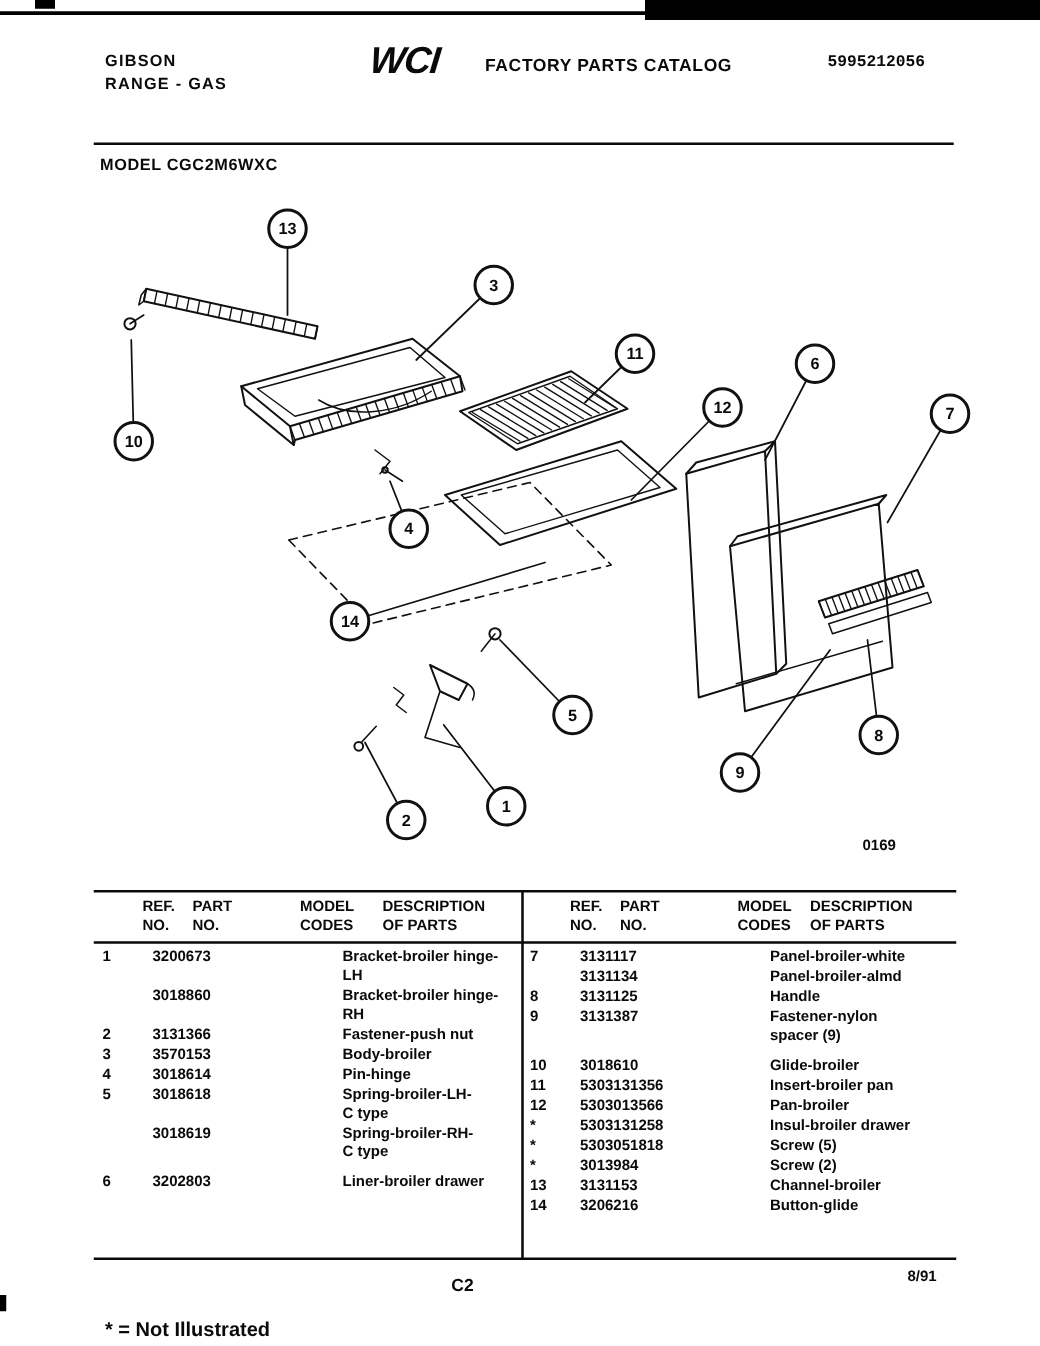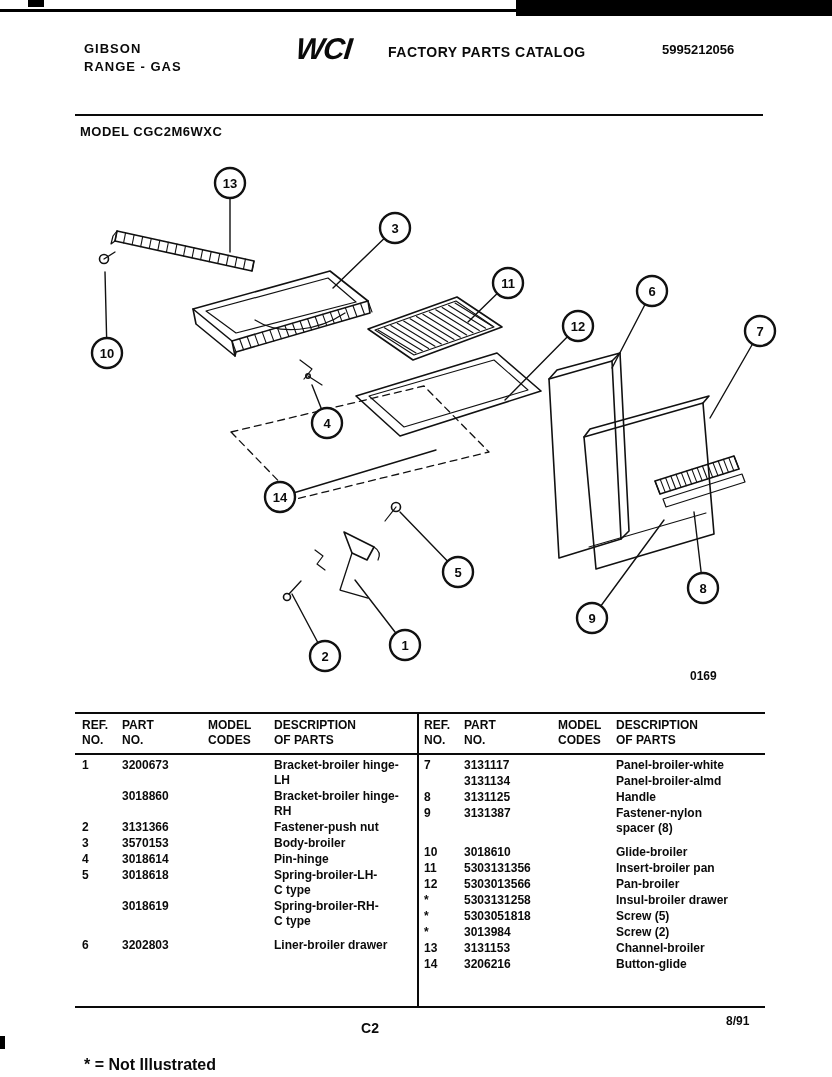--- a/index.html
+++ b/index.html
@@ -7,28 +7,28 @@
     position:relative;width:832px;height:1077px;background:#ffffff;
     font-family:"Liberation Sans",sans-serif;color:#0a0a0a;overflow:hidden;
     margin:0 auto;
     padding-left:16px;
   }
   .abs{position:absolute;}
   .artifact{background:#000;position:absolute;}
   .brand{left:84px;top:40px;font-size:13px;font-weight:700;letter-spacing:1px;line-height:18px;white-space:pre-line;}
   .logo{left:296px;top:32px;font-size:30px;font-weight:700;font-style:italic;letter-spacing:-1px;transform:skewX(-6deg);}
   .cat-title{left:360px;top:44px;font-size:14px;font-weight:700;letter-spacing:0.5px;margin-left:28px;}
-  .doc-no{left:662px;top:42px;font-size:13px;font-weight:700;}
+  .doc-no{left:662px;top:42px;font-size:13px;font-weight:700;font-family:Liberation Mono, monospace;}
   .hline{position:absolute;background:#0a0a0a;}
   .vline{position:absolute;background:#0a0a0a;}
   .model{left:80px;top:124px;font-size:13px;font-weight:700;letter-spacing:0.5px;}
   .fig-no{left:690px;top:669px;font-size:12px;font-weight:700;}
   svg.diagram{position:absolute;left:0;top:0;}
   .tbl-half{position:absolute;font-size:12px;font-weight:700;line-height:15px;}
-  .tbl-head{display:grid;margin-bottom:10px;}
+  .tbl-head{display:grid;margin-bottom:10px;margin-left:32px;}
   .tbl-left .tbl-head,.tbl-left .prow{grid-template-columns:40px 86px 66px 1fr;}
   .tbl-right .tbl-head,.tbl-right .prow{grid-template-columns:40px 94px 58px 1fr;}
   .tbl-head span{white-space:pre-line;}
   .prow{display:grid;margin-bottom:1px;}
   .prow.gap{margin-top:9px;}
   .cell{white-space:pre-line;}
   .foot-note{left:84px;top:1056px;font-size:16px;font-weight:700;text-align:center;}
   .foot-page{left:0;top:1020px;width:740px;text-align:center;font-size:14px;font-weight:700;}
   .foot-date{left:726px;top:1014px;font-size:12px;font-weight:700;}
 </style>
@@ -338,21 +338,21 @@
           <span class="cell ref">8</span>
           <span class="cell part">3131125</span>
           <span class="cell codes"></span>
           <span class="cell desc">Handle</span>
         </div>
         <div class="prow">
           <span class="cell ref">9</span>
           <span class="cell part">3131387</span>
           <span class="cell codes"></span>
           <span class="cell desc">Fastener-nylon
-spacer (8)</span>
+spacer (9)</span>
         </div>
         <div class="prow gap">
           <span class="cell ref">10</span>
           <span class="cell part">3018610</span>
           <span class="cell codes"></span>
           <span class="cell desc">Glide-broiler</span>
         </div>
         <div class="prow">
           <span class="cell ref">11</span>
           <span class="cell part">5303131356</span>

